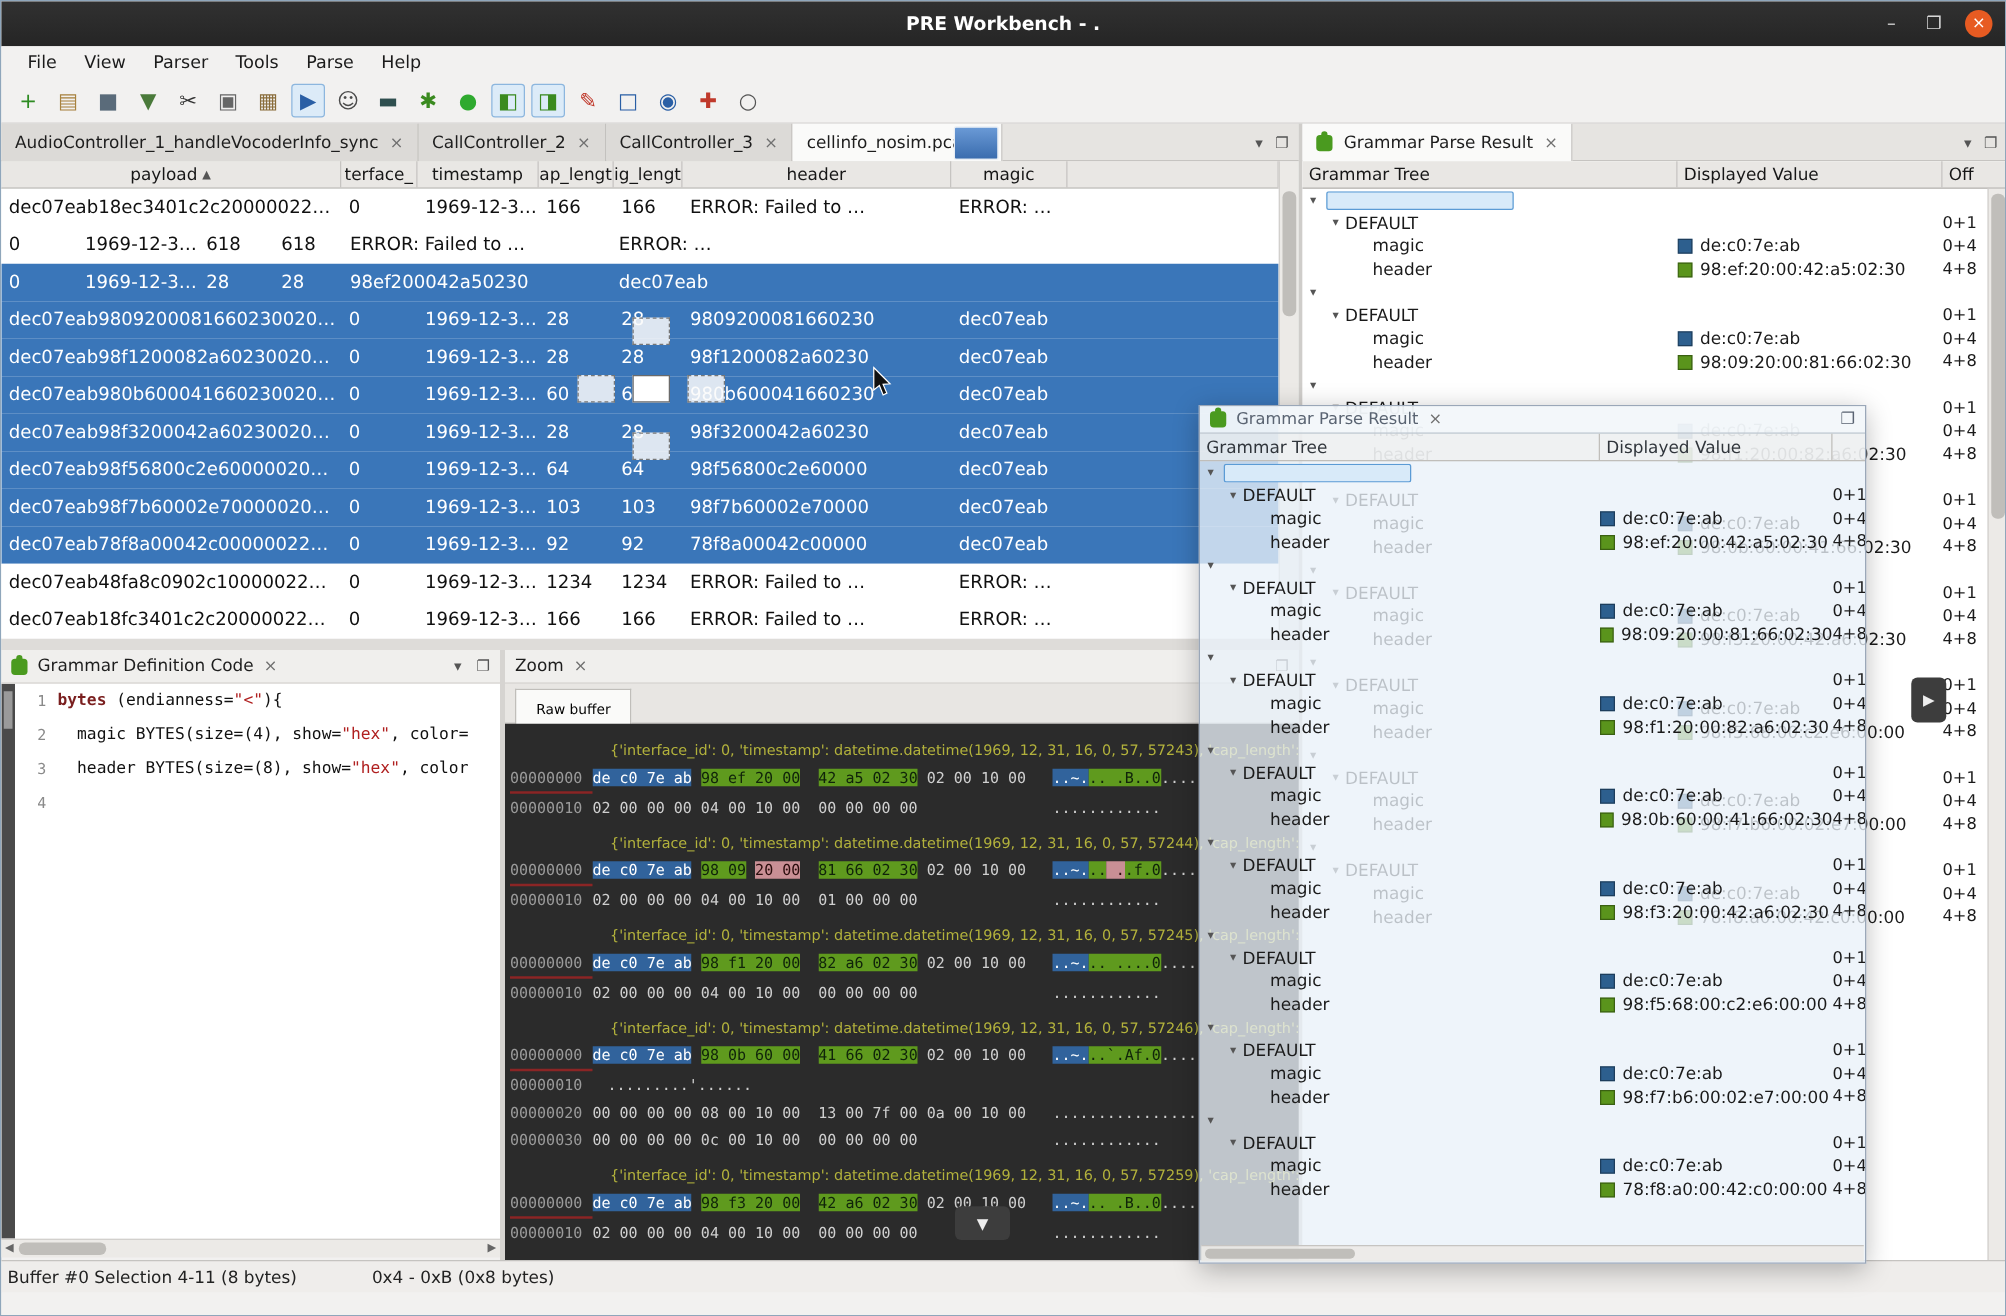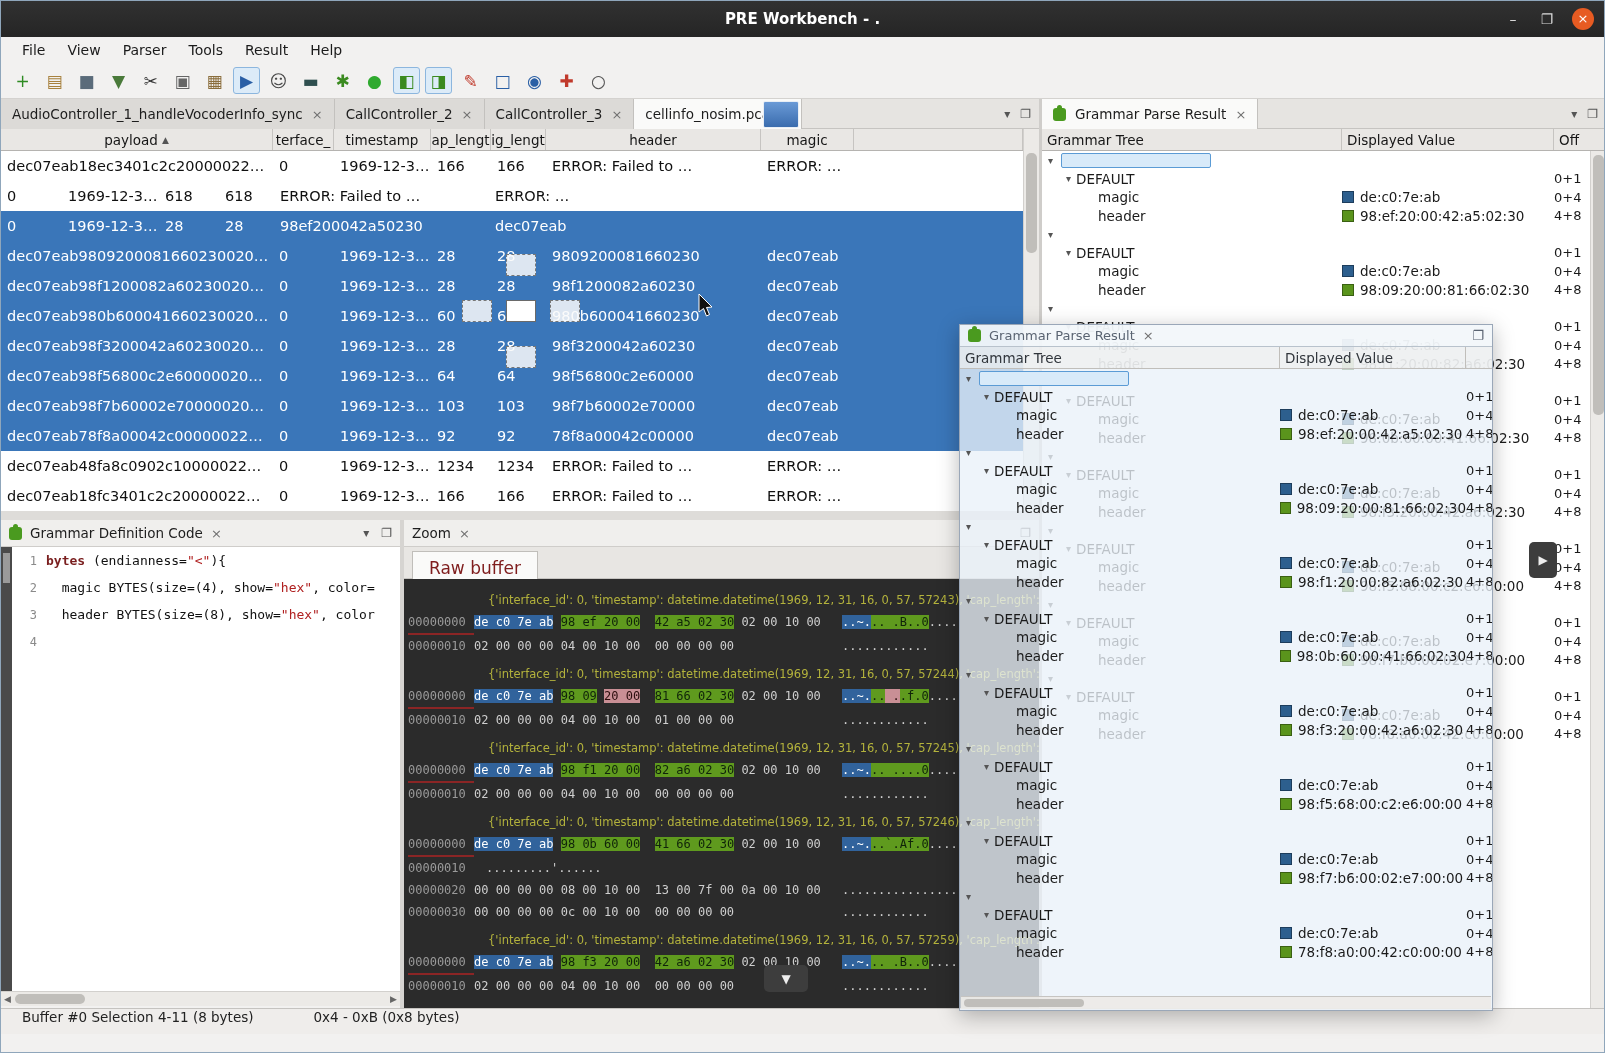--- a/index.html
+++ b/index.html
@@ -74,21 +74,21 @@
 .codebody{flex:1}
 .cline{display:flex;height:27px;align-items:center;font-family:"DejaVu Sans Mono","Liberation Mono",monospace;font-size:13px}
 .cnum{width:34px;text-align:right;padding-right:9px;color:#8a8a8a;font-size:12px}
 .ccode{white-space:pre;color:#111}
 .kw{color:#7a1f1f;font-weight:bold}
 .str{color:#b02020}
 
 
 .ztabstrip{position:absolute;left:403px;top:546px;width:635px;height:32px;background:#e8e6e3;border-bottom:1px solid #c6c4c1}
 .ztab{position:absolute;left:8px;top:4px;height:32px;background:#fafaf9;border:1px solid #c0beba;border-bottom:none;
-  display:flex;align-items:center;padding:0 16px;font-size:17px;color:#7f1d1d}
+  display:flex;align-items:center;padding:0 16px;font-size:11px;color:#000000}
 .hexview{position:absolute;left:403px;top:578px;width:635px;height:429px;background:#2b2b2b;overflow:hidden;padding:4px 0 0 4px}
 .hxblock{margin-top:6px}
 .hxmeta{color:#b3b23c;font-size:11.5px;line-height:22px;white-space:pre;overflow:hidden;padding-left:80px}
 .hxrow{font-family:"DejaVu Sans Mono","Liberation Mono",monospace;font-size:12px;line-height:22px;
   white-space:pre;color:#cfcfcf;display:flex}
 .hxaddr{color:#9a9a9a;width:66px;display:inline-block}
 .hxaddr.redline{border-bottom:2px solid #8b2525}
 .hxbytes{display:inline-block;width:356px;overflow:hidden}
 .hxascii{margin-left:12px}
 .hx-m{background:#31639c;color:#fff}
@@ -125,21 +125,21 @@
 
 .ghostbox{position:absolute;width:30px;height:22px;background:rgba(250,250,250,.85);
   border:1px dashed #777;z-index:40}
 .ghostbox.solid{border:1px solid #6a6a6a;background:#fff}
 .ghosttab{position:absolute;left:762px;top:100px;width:36px;height:27px;z-index:41;
   background:linear-gradient(#6a9ad6,#3a6cae);border:1px solid #e8eef5;border-radius:2px}
 .cursor{position:absolute;left:697px;top:292px;z-index:60}
 
 
 .statusbar{position:absolute;left:0;top:1007px;width:100%;height:26px;background:#efedeb;border-top:1px solid #c5c3c0;
-  display:flex;font-size:13.5px;color:#222;padding-left:21px;gap:60px}
+  display:flex;align-items:center;font-size:13.5px;color:#222;padding-left:5px;gap:60px}
 .bottomfill{position:absolute;left:0;top:1033px;width:100%;height:20px;background:#f2f1f0}
 </style>
 </head>
 <body>
 
 <div class="win">
 
   <div class="titlebar">
     <span class="title">PRE Workbench - .</span>
     <span class="winbtns">
@@ -147,21 +147,21 @@
       <span class="wbtn">❐</span>
       <span class="wbtn close">×</span>
     </span>
   </div>
 
   <div class="menubar" id="menubar">
       <div class="mitem">File</div>
       <div class="mitem">View</div>
       <div class="mitem">Parser</div>
       <div class="mitem">Tools</div>
-      <div class="mitem">Result</div>
+      <div class="mitem">Parse</div>
       <div class="mitem">Help</div>
     </div>
 
   <div class="toolbar" id="toolbar">
       <div class="ticon">
         <span style="color: rgb(46, 139, 34);">+</span>
       </div>
       <div class="ticon">
         <span style="color: rgb(168, 130, 63);">▤</span>
       </div>

